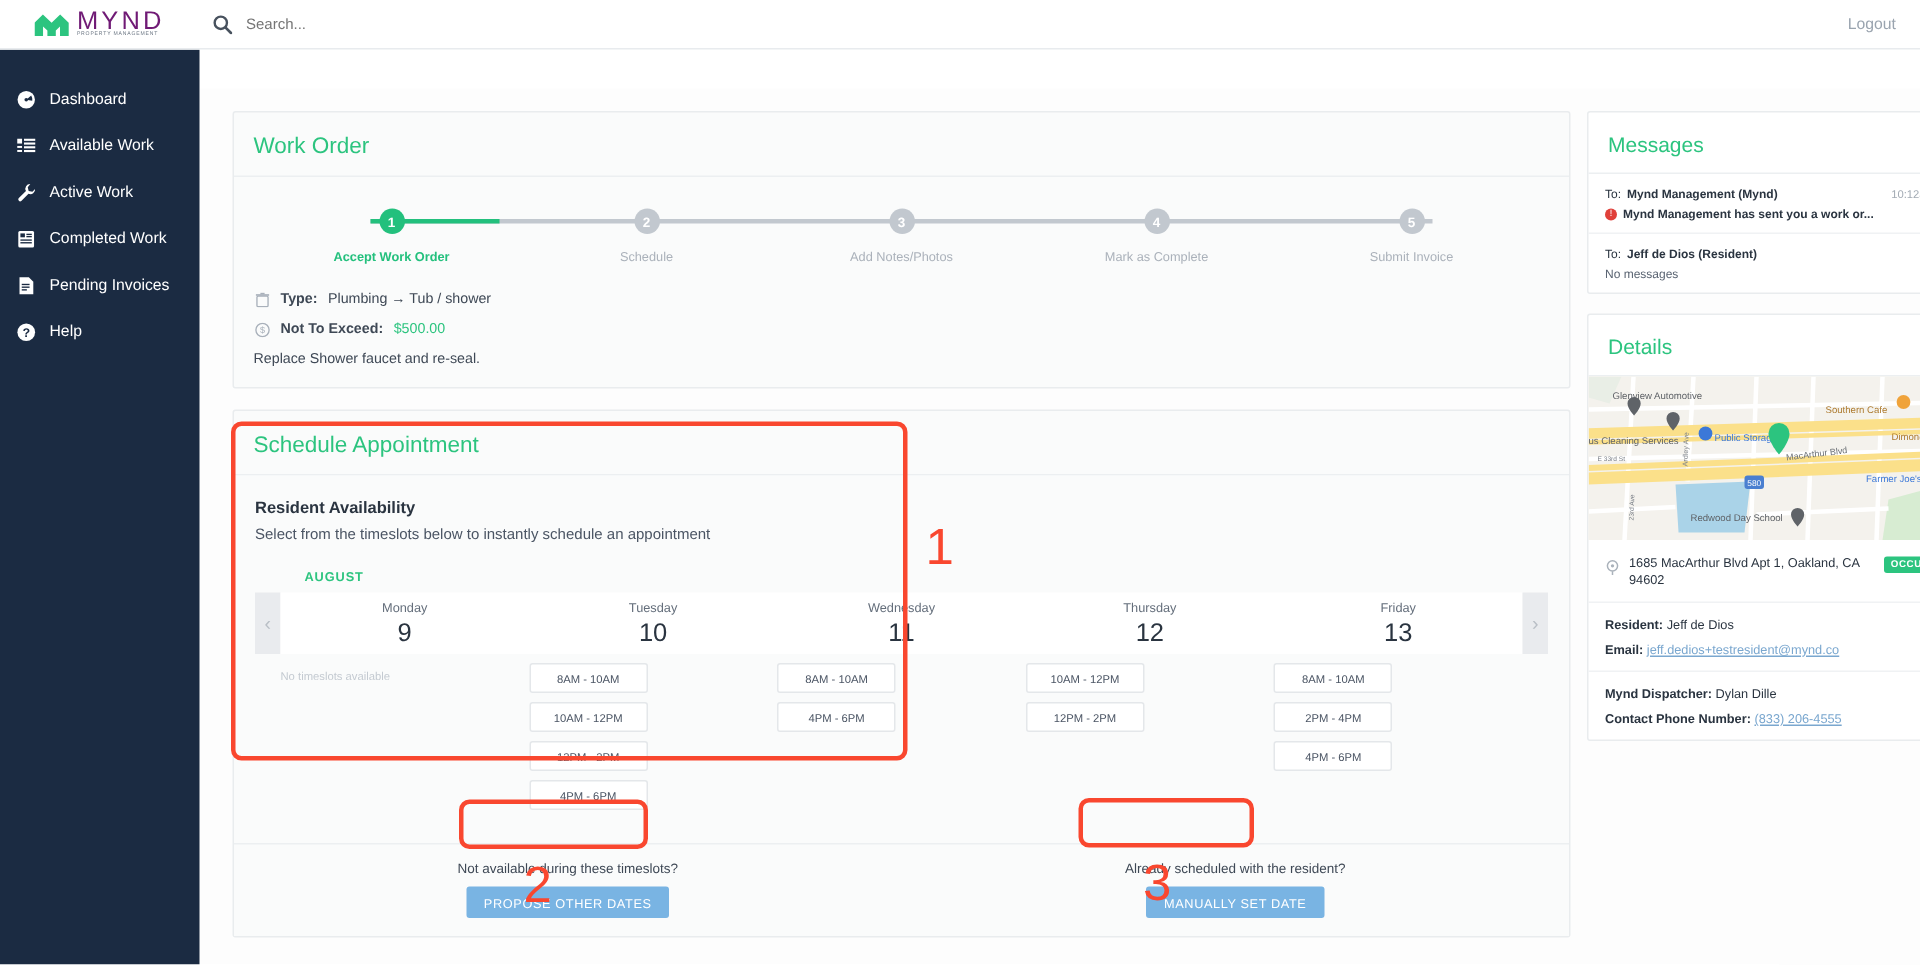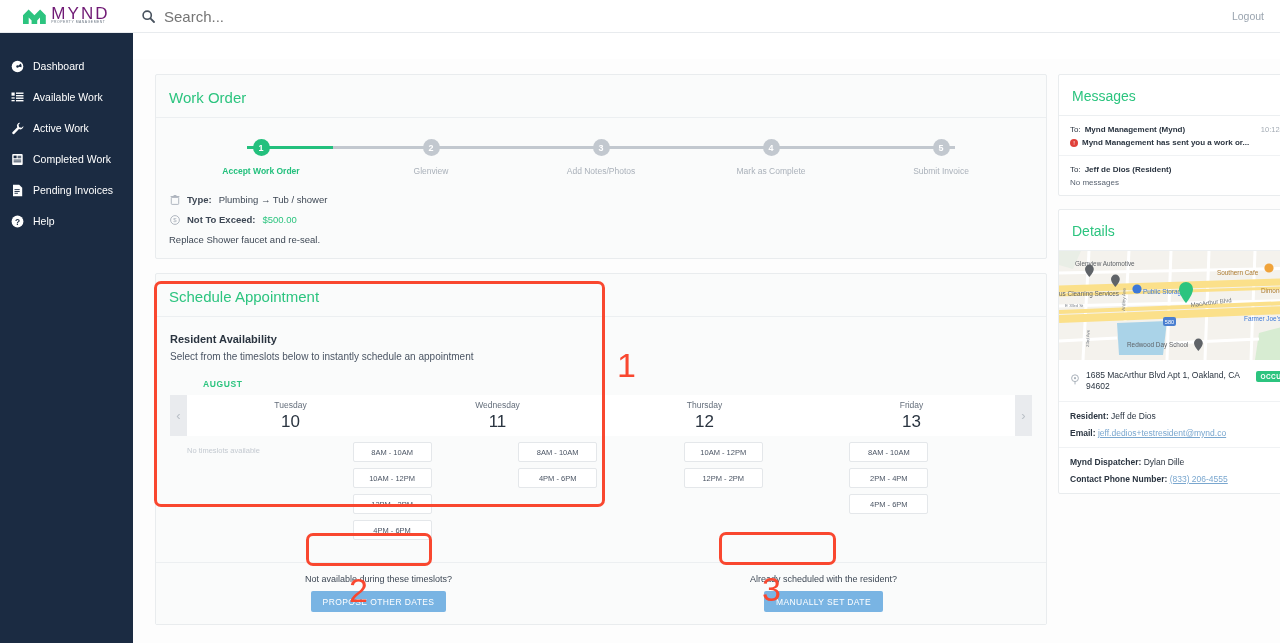--- a/index.html
+++ b/index.html
@@ -31,21 +31,21 @@
   .logo-sub {
     font-size: 3.4px; letter-spacing: 0.55px; color: #6b7683;
     line-height: 5px; transform: scale(1,1.05);
   }
   .searchbox {
     display: flex; align-items: center; gap: 9px; margin-left: 9px;
     height: 33px; flex: 1;
   }
   .search-ico { color: #48525e; display: flex; align-items: center; }
   .search-input {
-    border: 0; outline: 0; font-size: 15px; color: #9aa4af;
+    border: 0; outline: 0; font-size: 10px; color: #9aa4af;
     font-family: "Liberation Sans", sans-serif; background: transparent;
     width: 300px;
   }
   .logout {
     font-size: 10.5px; color: #9aa4af; margin-right: 16px; cursor: pointer;
   }
 
   
   .sidebar {
     position: absolute; left: 0; top: 33px; width: 133px; height: 610px;
@@ -341,21 +341,21 @@
           <div class="steps">
             <div class="rail" style="left:8.3%; right:8.3%;"></div>
             <div class="rail-done" style="left:8.3%; width:10.2%;"></div>
 
             <div class="step active">
               <div class="step-dot">1</div>
               <div class="step-label">Accept Work Order</div>
             </div>
             <div class="step">
               <div class="step-dot">2</div>
-              <div class="step-label">Glenview</div>
+              <div class="step-label">Schedule</div>
             </div>
             <div class="step">
               <div class="step-dot">3</div>
               <div class="step-label">Add Notes/Photos</div>
             </div>
             <div class="step">
               <div class="step-dot">4</div>
               <div class="step-label">Mark as Complete</div>
             </div>
             <div class="step">
@@ -399,20 +399,24 @@
         <div class="sched-body">
           <div class="avail-box">
             <div class="avail-title">Resident Availability</div>
             <div class="avail-sub">Select from the timeslots below to instantly schedule an appointment</div>
 
             <div class="month">AUGUST</div>
 
             <div class="cal-row">
               <div class="cal-arrow">‹</div>
               <div class="cal-days">
+                <div class="cal-day">
+                  <div class="cal-dow">Monday</div>
+                  <div class="cal-num">9</div>
+                </div>
                 <div class="cal-day">
                   <div class="cal-dow">Tuesday</div>
                   <div class="cal-num">10</div>
                 </div>
                 <div class="cal-day">
                   <div class="cal-dow">Wednesday</div>
                   <div class="cal-num">11</div>
                 </div>
                 <div class="cal-day">
                   <div class="cal-dow">Thursday</div>

